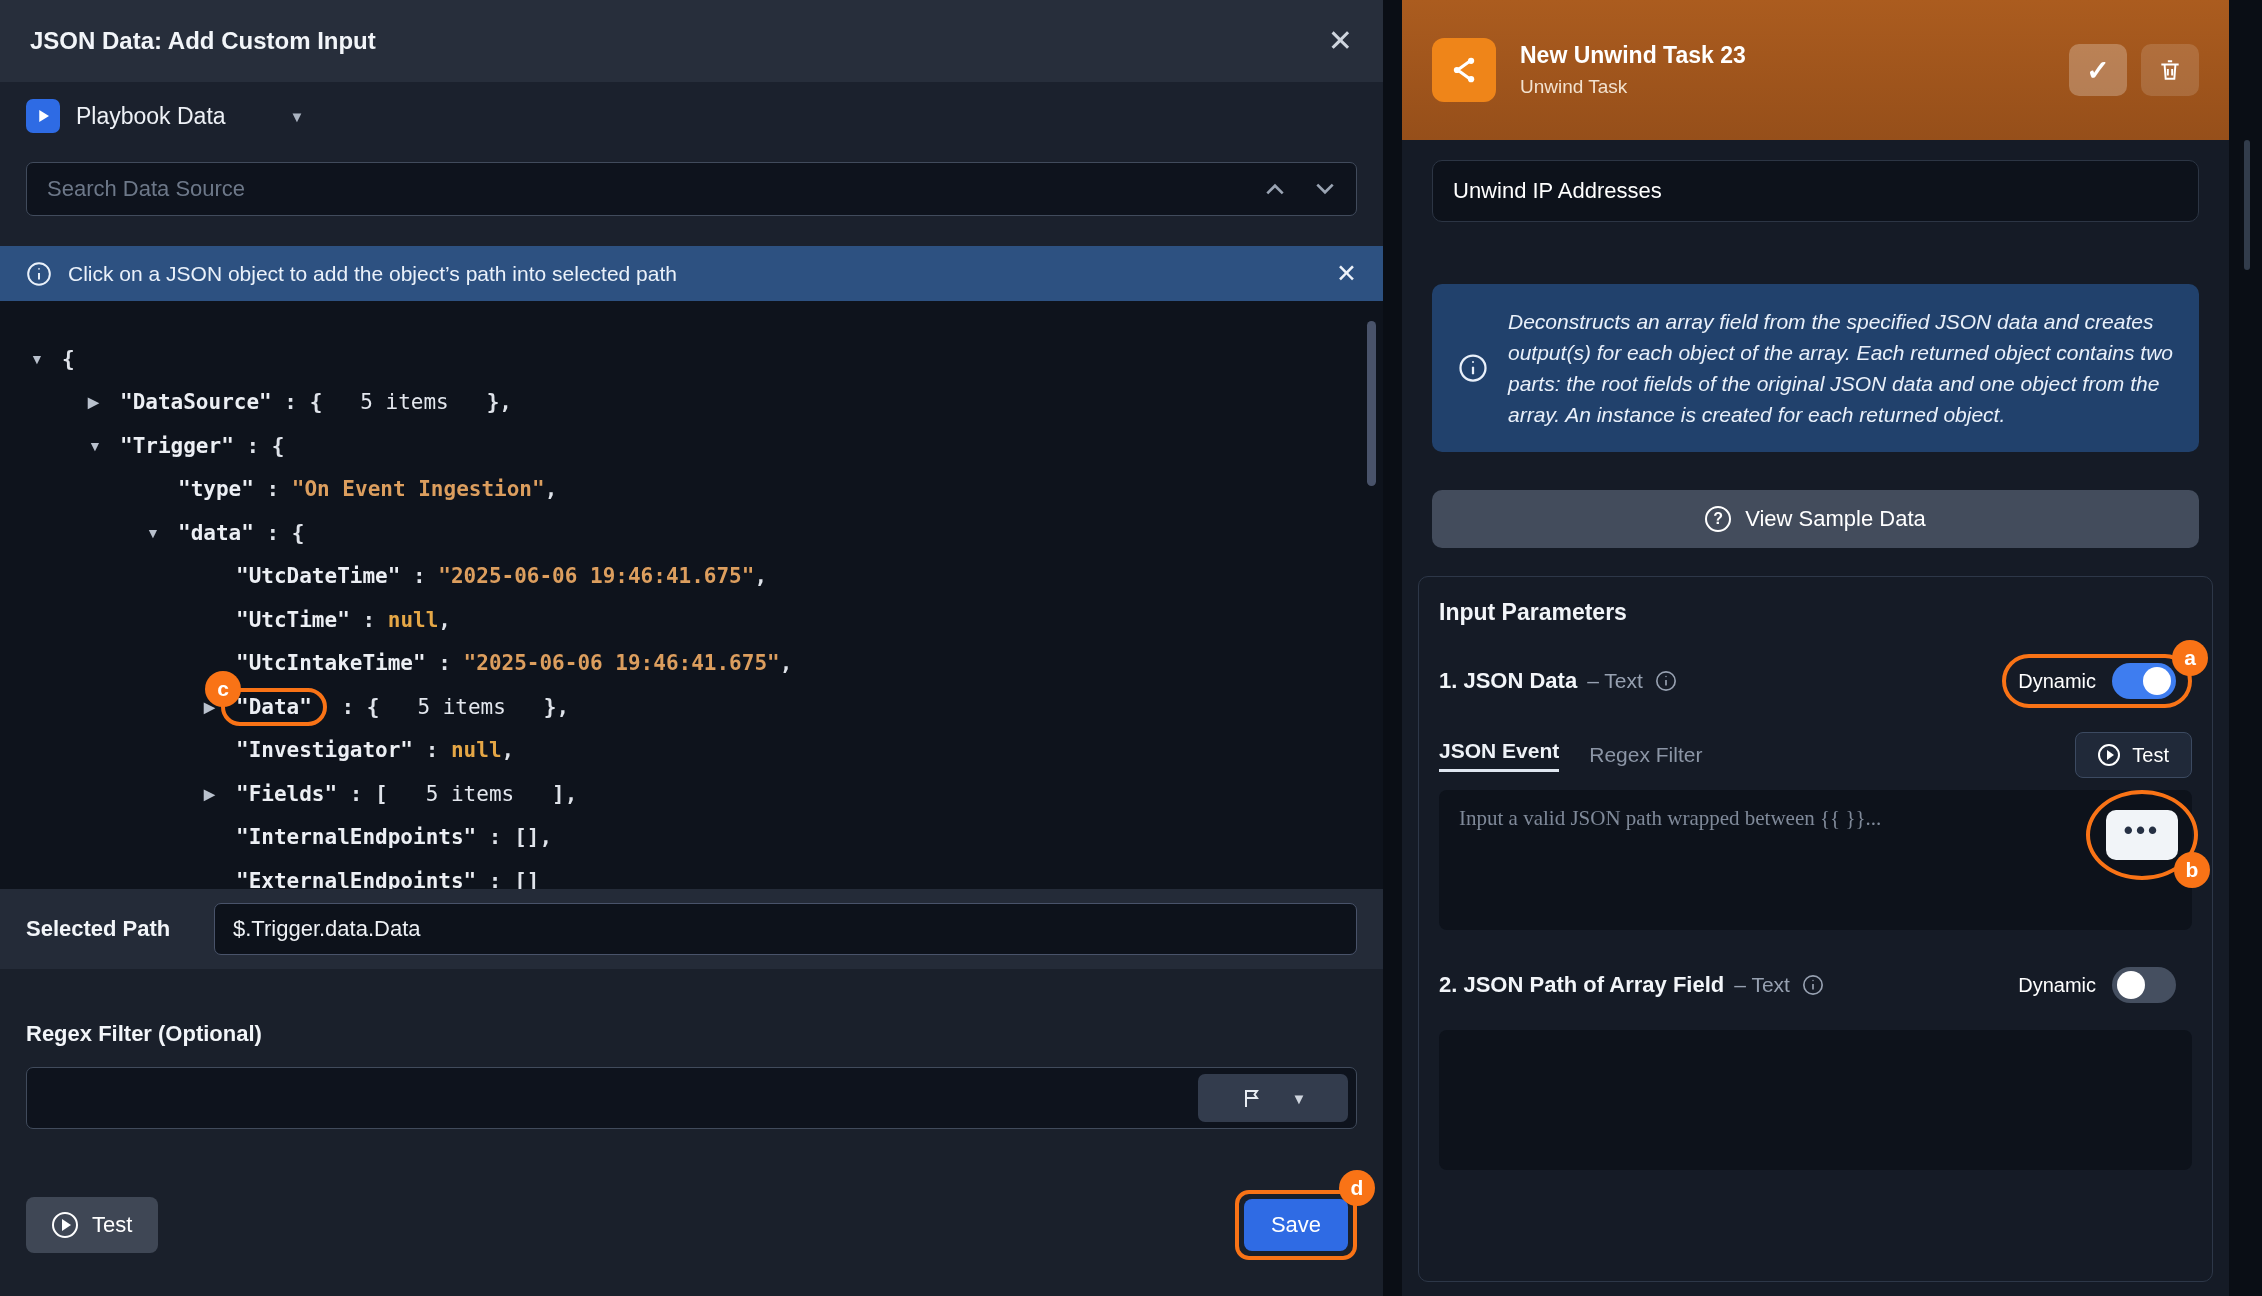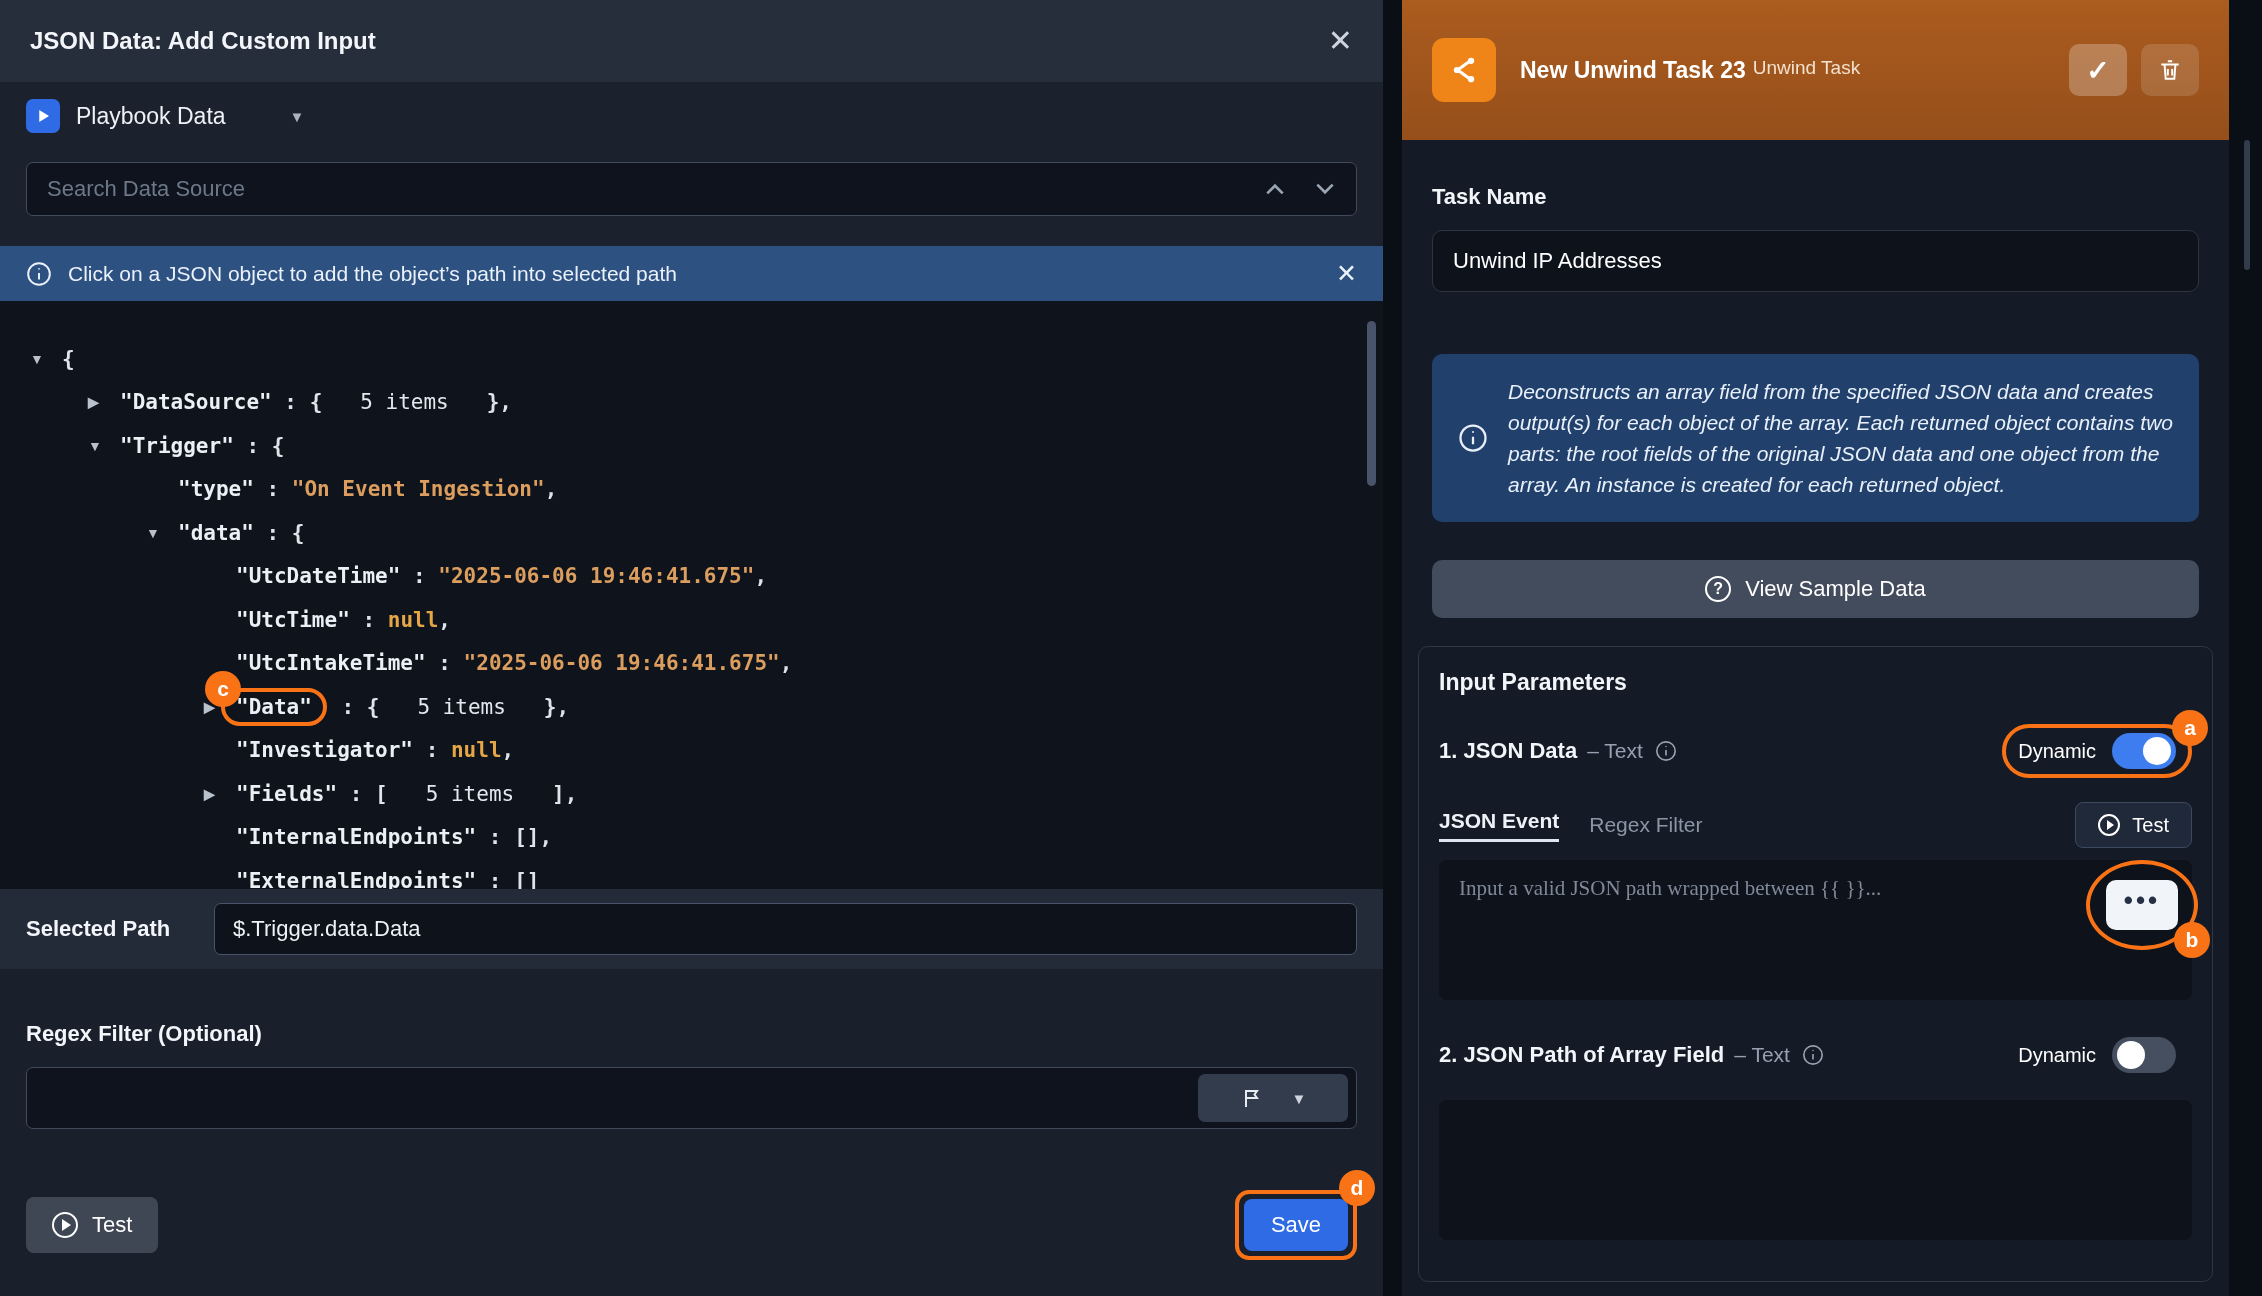--- a/index.html
+++ b/index.html
@@ -75,21 +75,21 @@
 
   .save-wrap { margin-left: auto; position: relative; }
   .save-ring { border: 4px solid #f97316; border-radius: 14px; padding: 5px; }
   .save-btn { width: 104px; height: 52px; background: #2f6be4; border: none; border-radius: 8px; color: #fff; font-size: 22px; font-family: inherit; cursor: pointer; display: block; }
   .badge-d { top: -20px; right: -18px; }
 
   
   .panel { position: absolute; left: 1402px; top: 0; width: 827px; height: 1296px; background: #151b26; display: flex; flex-direction: column; }
   .panel-header { flex: none; height: 140px; background: linear-gradient(180deg, #ab5c1f, #964f1a); display: flex; align-items: center; padding: 0 30px; }
   .task-icon { width: 64px; height: 64px; border-radius: 12px; background: #ef8519; display: flex; align-items: center; justify-content: center; margin-right: 24px; flex: none; }
-  .panel-titles { display: flex; flex-direction: row; gap: 7px; }
+  .panel-titles { display: flex; flex-direction: column; gap: 7px; }
   .panel-title { font-size: 23px; font-weight: bold; color: #fff; }
   .panel-subtitle { font-size: 19px; color: #f3e2cf; }
   .hdr-btn { width: 58px; height: 52px; border-radius: 10px; display: flex; align-items: center; justify-content: center; cursor: pointer; }
   .check-btn { margin-left: auto; background: rgba(255,255,255,0.25); }
   .trash-btn { margin-left: 14px; background: rgba(255,255,255,0.14); }
   .check-glyph { color: #fff; font-size: 28px; font-weight: bold; }
 
   .panel-body { flex: 1; padding: 0 30px; display: flex; flex-direction: column; }
   .field-label { margin-top: 44px; font-size: 22px; font-weight: bold; color: #f2f5f9; }
   .task-input { margin-top: 20px; height: 62px; background: #0d121b; border: 1px solid #2c3544; border-radius: 10px; padding: 0 20px; color: #fff; font-size: 22px; outline: none; font-family: inherit; }
@@ -250,21 +250,20 @@
     <div class="hdr-btn trash-btn">
       <span style="display:flex">
         <svg width="26" height="26" viewBox="0 0 24 24" fill="none" stroke="#fff" stroke-width="1.8">
             <path d="M4 7h16M10 4h4M7 7l1 13h8l1-13M10 11v6M14 11v6"></path>
           </svg>
       </span>
     </div>
   </header>
 
   <div class="panel-body">
-    <div class="field-label">Task Name</div>
     <input class="task-input" value="Unwind IP Addresses" style="">
 
     <div class="desc-box">
       <span style="display:flex">
         <svg width="30" height="30" viewBox="0 0 24 24" fill="none" stroke="#e9f0fa" stroke-width="1.8">
             <circle cx="12" cy="12" r="10"></circle>
             <path d="M12 11v6"></path>
             <circle cx="12" cy="7.2" r="0.8" fill="#e9f0fa" stroke="none"></circle>
           </svg>
       </span>

